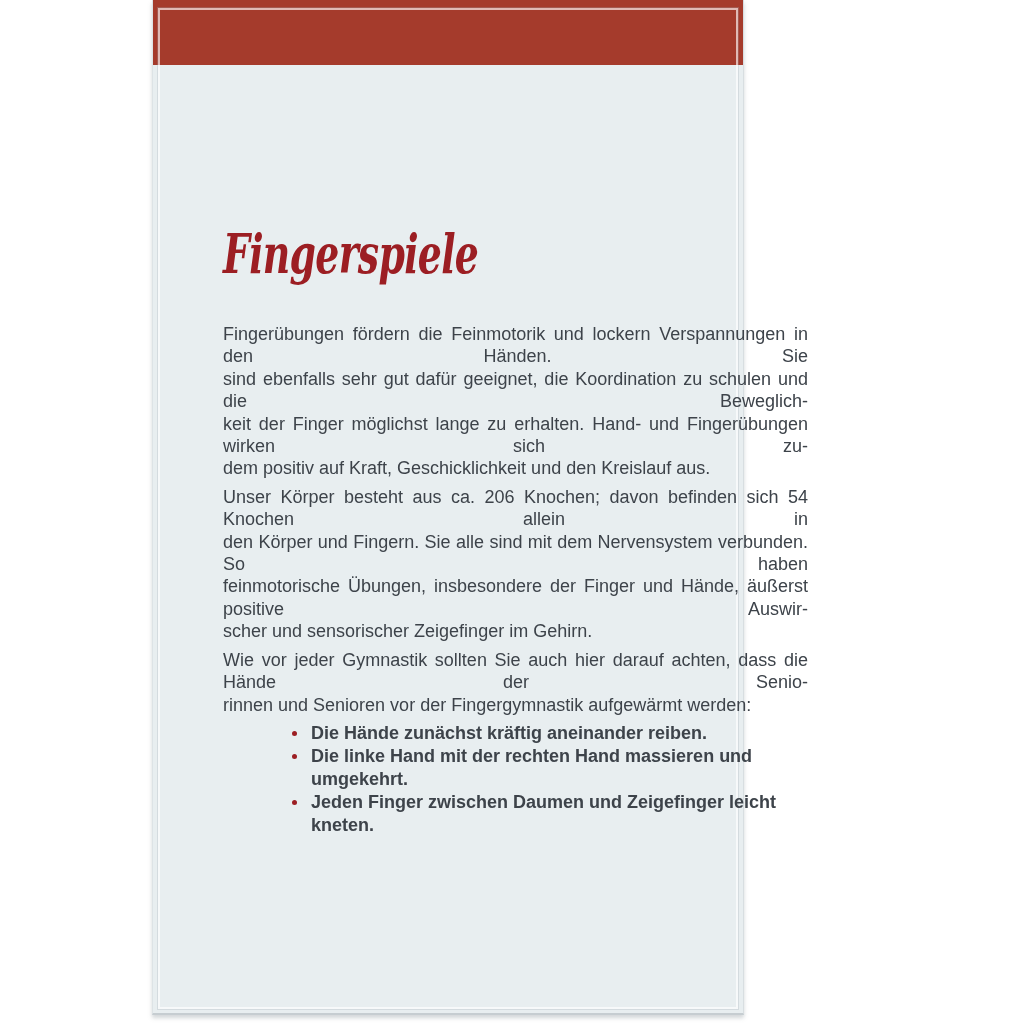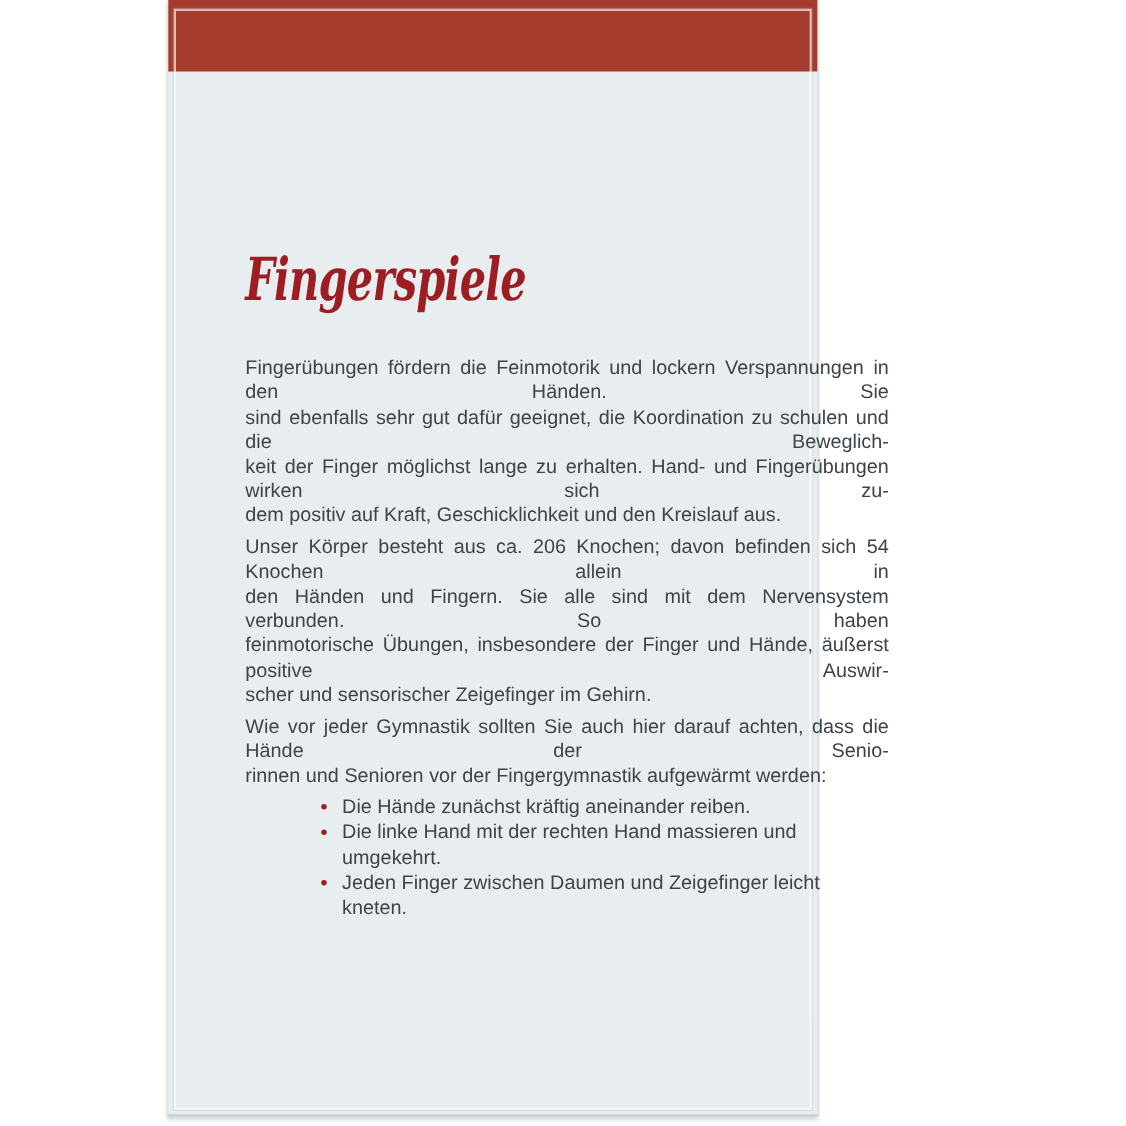--- a/index.html
+++ b/index.html
@@ -71,21 +71,21 @@
   .para{margin-bottom:6px;}
   .line{
     text-align:justify;
     text-align-last:justify;
     white-space:normal;
   }
   .line.last{
     text-align:left;
     text-align-last:left;
   }
-  .bullet-list{margin-top:4px;}
+  .bullet-list{margin-top:4px;font-weight:bold;}
   .bullet{
     position:relative;
     padding-left:88px;
     line-height:23px;
   }
   .bullet .dot{
     position:absolute;
     left:69px; top:9px;
     width:5px; height:5px;
     border-radius:50%;
@@ -107,21 +107,21 @@
 
       <div class="para">
         <div class="line">Fingerübungen fördern die Feinmotorik und lockern Verspannungen in den Händen. Sie</div>
         <div class="line">sind ebenfalls sehr gut dafür geeignet, die Koordination zu schulen und die Beweglich-</div>
         <div class="line">keit der Finger möglichst lange zu erhalten. Hand- und Fingerübungen wirken sich zu-</div>
         <div class="line last">dem positiv auf Kraft, Geschicklichkeit und den Kreislauf aus.</div>
       </div>
 
       <div class="para">
         <div class="line">Unser Körper besteht aus ca. 206 Knochen; davon befinden sich 54 Knochen allein in</div>
-        <div class="line">den Händen und Fingern. Sie alle sind mit dem Nervensystem verbunden. So haben</div>
+        <div class="line">den Körper und Fingern. Sie alle sind mit dem Nervensystem verbunden. So haben</div>
         <div class="line">feinmotorische Übungen, insbesondere der Finger und Hände, äußerst positive Auswir-</div>
         <div class="line last">scher und sensorischer Zeigefinger im Gehirn.</div>
       </div>
 
       <div class="para">
         <div class="line">Wie vor jeder Gymnastik sollten Sie auch hier darauf achten, dass die Hände der Senio-</div>
         <div class="line last">rinnen und Senioren vor der Fingergymnastik aufgewärmt werden:</div>
       </div>
 
       <div class="bullet-list">

